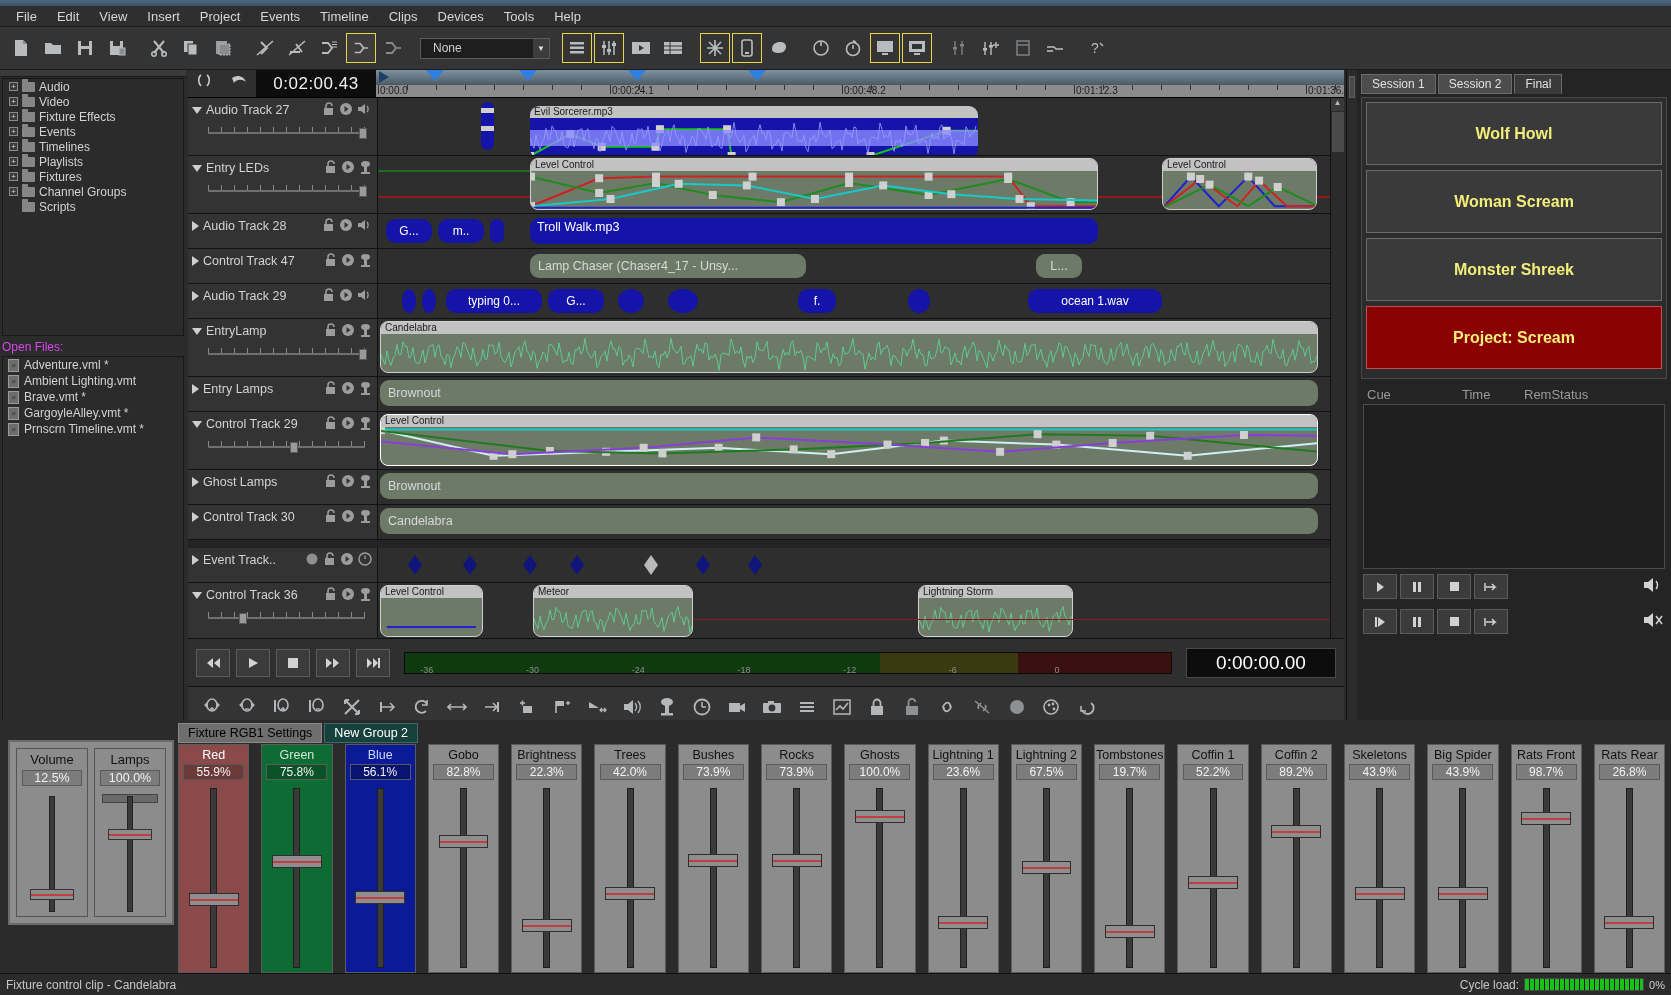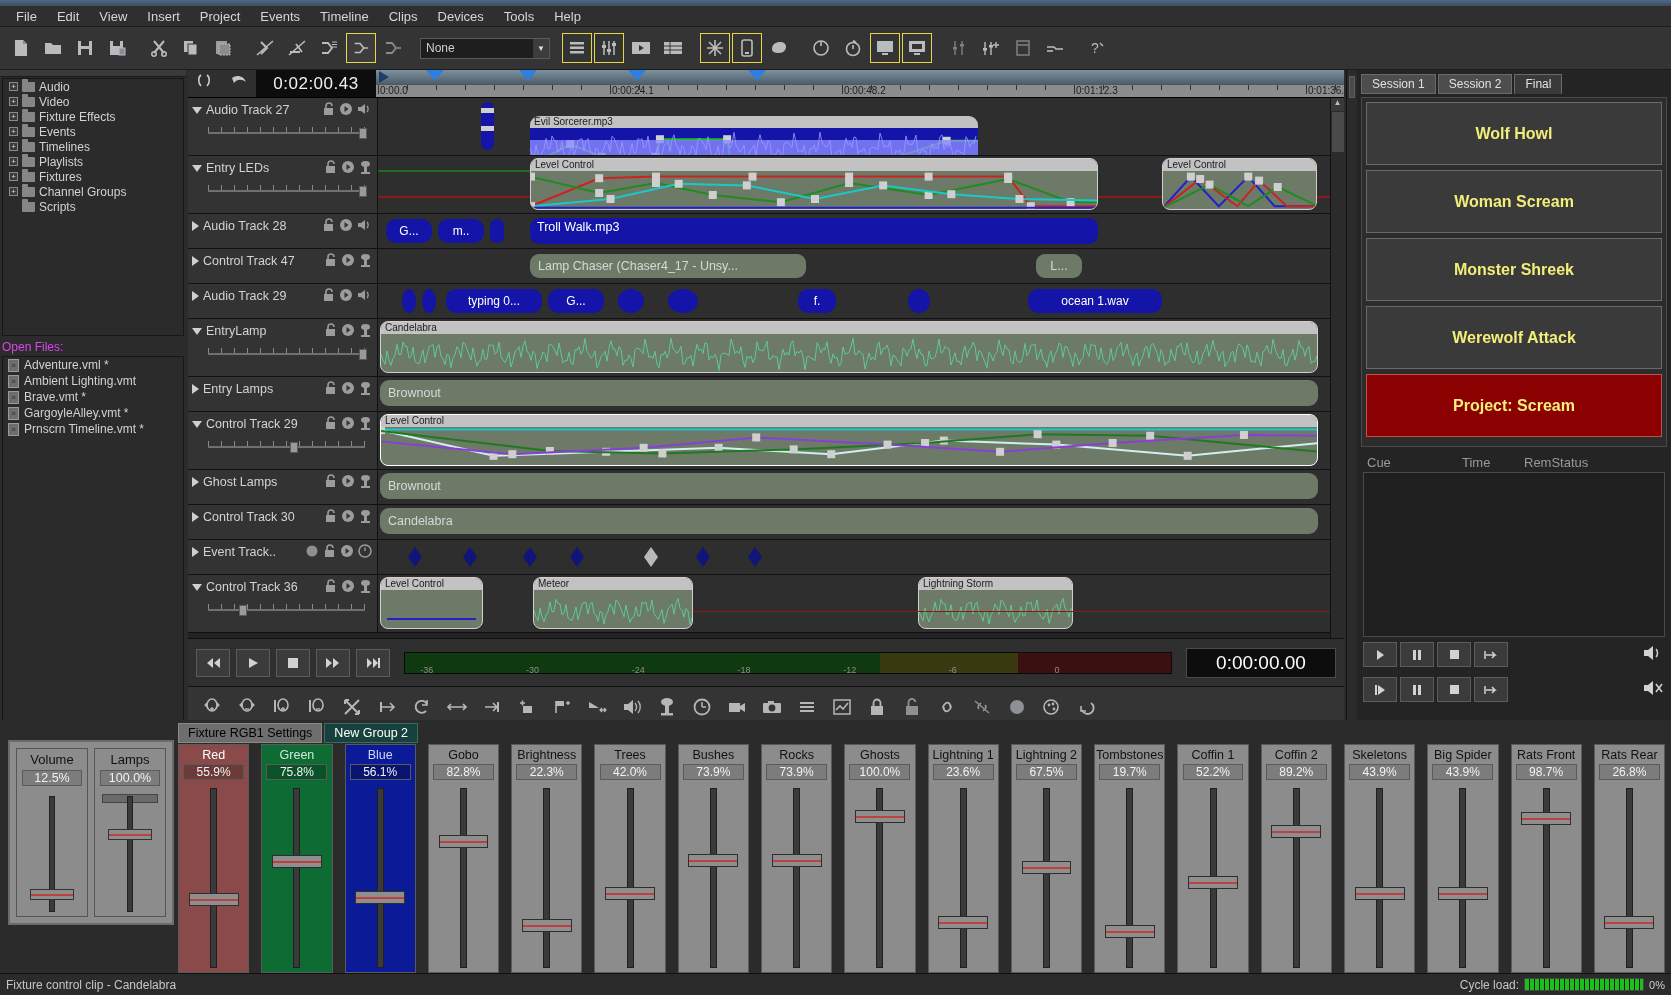--- a/index.html
+++ b/index.html
@@ -21,21 +21,21 @@
   
   .toolbar{ height:43px; background:#343434; display:flex; align-items:center;
             gap:2px; padding:0 6px; border-bottom:1px solid #1c1c1c;}
   .tb{ width:30px;height:30px; display:flex;align-items:center;justify-content:center;
        color:#b9bcbf; }
   .tb svg{ display:block; }
   .tb.sel{ border:1px solid #e8d64a; background:#3d3d3d;}
   .tb.box{ border:1px solid #e8d64a;}
   .tbsep{ width:8px; }
   .combo{ width:130px;height:21px;background:#1e1e1e;border:1px solid #5a5a5a;
-          color:#cfcfcf;font-size:12px;display:flex;align-items:center;padding-left:5px;
+          color:#cfcfcf;font-size:12px;display:flex;align-items:center;padding-left:12px;
           position:relative;}
   .combo .arrow{ position:absolute;right:0;top:0;width:16px;height:19px;background:#3c3c3c;
           display:flex;align-items:center;justify-content:center;font-size:8px;color:#ddd;}
   
   .main{ position:absolute; top:70px; left:0; right:0; bottom:0; }
   
   .leftcol{ position:absolute; left:0; top:0; width:186px; bottom:0; background:#2b2b2b;}
   .lc-top{ height:7px; background:#3a3a3a;border-bottom:1px solid #1b1b1b;}
   .treebox{ position:absolute;top:8px;left:2px;right:2px;height:258px;background:#2b2b2b;
             border:1px solid #171717; overflow:hidden;}
@@ -567,21 +567,21 @@
               <div class="sticks"></div>
               <div class="strack"></div>
               <div class="knob" style="left:96%"></div>
             </div>
           </div>
           <div class="tbody">
             <div style="position:absolute;left:103px;top:4px;width:13px;height:48px;background:#1414a8;border-radius:7px;">
               <div style="position:absolute;left:0;right:0;top:6px;height:5px;background:#cfcfcf"></div>
               <div style="position:absolute;left:0;right:0;top:24px;height:5px;background:#cfcfcf"></div>
             </div>
-            <div class="clip audioclip" style="left:152px;top:18px;width:448px;height:52px;">
+            <div class="clip audioclip" style="left:152px;top:8px;width:448px;height:52px;">
               <div class="cl-title" id="clipt0">Evil Sorcerer.mp3</div>
               <div style="position:absolute;left:0;right:0;top:12px;bottom:0;">
                 <div style="position:absolute;left:0;right:0;top:50%;height:16px;margin-top:-8px;background:#8a8aff;opacity:.8"></div>
                 <div style="position:absolute;left:0;right:0;top:0;bottom:0;opacity:.85">
                   <svg width="448" height="40" viewBox="0 0 448 40" style="display:block">
                     <path d="M0,20 L0,20 L2,26.014293079461364 L4,30.3615920286201 L6,16.978706076030814 L8,26.201387849316664 L10,31.43081855376079 L12,24.501864209207756 L14,21.324621368817397 L16,10.418353804113107 L18,20.656214344312016 L20,20.64913093214627 L22,7.84226805297576 L24,12.123062614231156 L26,12.639045592182448 L28,24.105784788590498 L30,22.4800931905508 L32,13.320975675159385 L34,27.38809833884124 L36,29.03842949193409 L38,29.89893005915484 L40,23.422310442807074 L42,15.788375246180996 L44,28.989473866395556 L46,21.061721107580208 L48,12.783637650171677 L50,11.479648394296415 L52,10.669619581374855 L54,23.177949506749798 L56,13.228509625275848 L58,10.58702325034545 L60,22.45688439087374 L62,24.37435477290513 L64,30.809709594571498 L66,20.250524464503346 L68,21.59385999743266 L70,33.68999383289442 L72,23.975040277036513 L74,20.669668245460855 L76,12.69532993373964 L78,15.881128259635352 L80,23.605630063877758 L82,8.27509069460058 L84,10.288460463431889 L86,15.079895926367609 L88,20.683601367301666 L90,26.028420438092763 L92,13.797733235105209 L94,24.33546252938066 L96,32.11046498191753 L98,27.352453156499678 L100,25.83366375492345 L102,15.405400130178455 L104,25.265093800446746 L106,24.998377540749235 L108,10.463572522802957 L110,12.394636604671224 L112,10.653060255470118 L114,20.341611911780333 L116,18.117871563130418 L118,8.158483322323894 L120,22.440021795307285 L122,25.74040700554189 L124,28.628568895045902 L126,24.517730996370837 L128,18.32187744144846 L130,33.02111455220533 L132,26.462414979470896 L134,17.89684907273619 L136,15.506227227460622 L138,12.693722957091435 L140,23.398709245990982 L142,11.809924725320819 L144,6.795303811063716 L146,17.41743447321814 L148,19.12000499284363 L150,26.402530414805764 L152,17.341120557996135 L154,19.919830706162358 L156,34.4188271554357 L158,27.063203671072426 L160,25.18154511441614 L162,17.827532126412116 L164,20.436058635225084 L166,27.69839686491143 L168,10.889223071515719 L170,10.323074202754313 L172,12.98357380007339 L174,16.777198235536353 L176,21.4848257753759 L178,8.834376710072343 L180,19.38360214817065 L182,28.933951525544668 L184,26.27148862084701 L186,27.02100038339497 L188,18.26054830880392 L190,29.265573753602006 L192,30.387351991460996 L194,15.621824275664 L196,16.23528568035688 L198,12.642694626514611 L200,20.255965793616248 L202,16.526376437724608 L204,4.39020551731535 L206,17.224709712044472 L208,20.570349531862977 L210,24.216921999707694 L212,21.763059028809007 L214,16.95805872042467 L216,33.74825860627199 L218,29.759567979809283 L220,22.484899728395384 L222,20.66413503029896 L224,17.298959335569407 L226,27.187375118569527 L228,14.368103263010415 L230,6.690990592972792 L232,15.104408320588417 L234,15.167274917040316 L236,21.65001229012427 L238,12.525925100337854 L240,15.084976014066095 L242,31.25704049706559 L244,26.242664566358236 L246,26.446437064308775 L248,20.938627099349635 L250,24.52272770674396 L252,32.95470822327026 L254,16.139884161020525 L256,13.987200100591544 L258,14.864399334968343 L260,16.503105839737316 L262,19.608881072211226 L264,5.137889361733157 L266,14.037063046846235 L268,23.764935537800575 L270,21.971027385676596 L272,24.32380791971341 L274,17.244952258421172 L276,30.044707219887584 L278,33.78133501004584 L280,20.38921651744378 L282,21.333911182310427 L284,17.314988790772944 L286,23.797964176285138 L288,18.90484398263256 L290,4.258982800242338 L292,14.638824797854301 L294,16.573837346834733 L296,19.329047377285857 L298,16.979925091899336 L300,12.359934975004668 L302,30.558990884010846 L304,29.171343712209612 L306,23.907045451932937 L308,23.91322124814741 L310,21.574344456168745 L312,32.26675259230235 L314,19.655175205399544 L316,10.274448786059637 L318,16.765835682662335 L320,14.794075433246643 L322,19.463553092767626 L324,8.84444685156335 L326,9.730036044770655 L328,25.985920750803366 L330,22.125001064668172 L332,23.80084300419837 L334,20.20594211688947 L336,25.47630482843686 L338,36.328924079925955 L340,21.130514426642364 L342,19.038405193185067 L344,19.523254199313218 L346,19.913381960373496 L348,21.693920615367873 L350,5.019424875782843 L352,11.224026015349688 L354,19.637863707748366 L356,17.064211304626443 L358,19.480166935168967 L360,12.920556794444883 L362,26.890375884858884 L364,33.31602917352716 L366,22.074438409088966 L368,24.640916544719364 L370,21.79189873795468 L372,28.76059482235252 L374,24.10004600971652 L376,7.8677403877144645 L378,16.023718456767472 L380,16.09609218546556 L382,16.90629247447988 L384,13.19483181228204 L386,7.114576223003887 L388,25.1502675107848 L390,25.208197818081423 L392,21.399756515498986 L394,23.34920056772847 L396,22.806017242118415 L398,35.58378046821825 L400,24.809185677214536 L402,15.374308937150872 L404,21.29793310491138 L406,18.15521938858158 L408,21.229173615839272 L410,8.673629073088039 L412,6.811226258868496 L414,21.625492192588606 L416,17.268400511354116 L418,18.89735042161753 L420,16.089800612699324 L422,22.48509180127374 L424,35.87655422642537 L426,23.122224064272903 L428,22.421069689244845 L430,24.118380437091687 L432,24.873526578986784 L434,26.682828076551008 L436,8.684301623513013 L438,12.377576617037196 L440,18.962736081748478 L442,14.518867988532914 L444,15.50029581856251 L446,7.81778427561588" stroke="#9a9aff" stroke-width="1" fill="none"></path>
                   </svg>
                 </div>
                 <svg width="448" height="40" viewBox="0 0 448 40" style="display:block">
                   <path d="M0,38 L40.32,16 L71.68,28.8 L125.44,28.8 L129.92,11.2 L197.12,11.2 L201.6,38 L340.48,38 L416.64,12.8 L448,12.8" stroke="#19c219" stroke-width="2" fill="none"></path>
@@ -952,21 +952,21 @@
                     <ellipse cx="6.5" cy="4" rx="4.5" ry="3" fill="#9c9c9c"></ellipse>
                     <rect x="2" y="12" width="9" height="2" fill="#9c9c9c"></rect>
                   </svg></span>
               </span>
             </div>
           </div>
           <div class="tbody">
             <div class="pillg" style="left:2px;top:3px;width:938px;height:26px;" id="clipt9">Candelabra</div>
           </div>
         </div>
-        <div class="trk" style="height: 35px;">
+        <div class="trk" style="height: 35px; margin-top: 8px;">
           <div class="thead">
             <div class="theadrow">
               <span class="tri"></span>
               <span class="tname">Event Track..</span>
               <span class="ticons">
                 <span><svg width="14" height="14" viewBox="0 0 14 14">
                     <circle cx="7" cy="7" r="5.5" fill="#8e8e8e"></circle>
                   </svg></span>
                 <span><svg width="13" height="14" viewBox="0 0 13 14">
                     <rect x="2" y="6" width="9" height="7" fill="#9c9c9c"></rect>
@@ -1284,21 +1284,20 @@
     <div class="rc-inner">
       <div class="sesstabs" id="sesstabs">
           <div class="stab">Session 1</div>
           <div class="stab">Session 2</div>
           <div class="stab active">Final</div>
         </div>
       <div class="cuegrid" id="cuegrid">
           <div class="cuebtn">Wolf Howl</div>
           <div class="cuebtn">Woman Scream</div>
           <div class="cuebtn">Monster Shreek</div>
-          <div class="cuebtn">Werewolf Attack</div>
           <div class="cuebtn red">Project: Scream</div>
         </div>
       <div class="cuehdr">
         <span style="width:95px">Cue</span>
         <span style="width:62px">Time</span>
         <span>RemStatus</span>
       </div>
       <div class="cuelist"></div>
       <div class="cuectl">
         <div class="cb">

